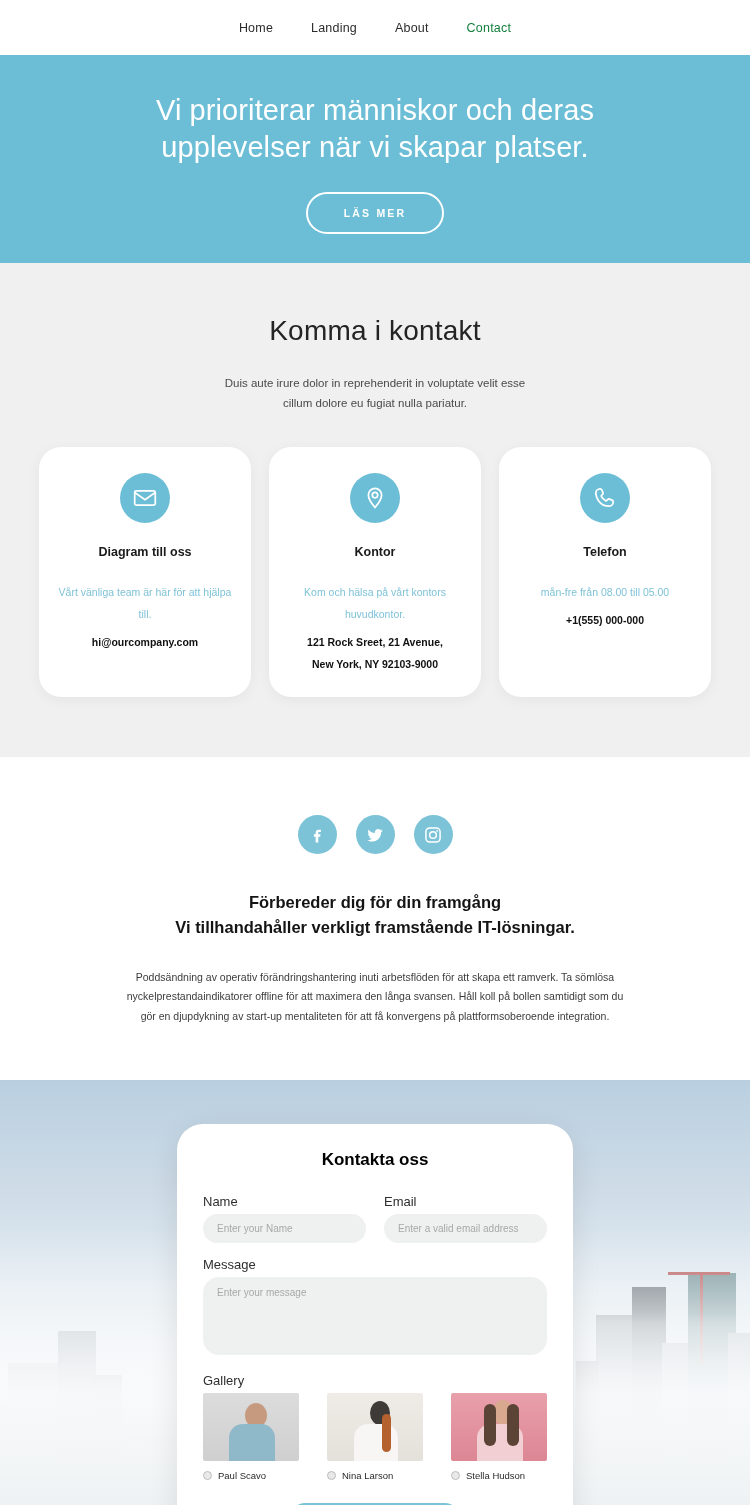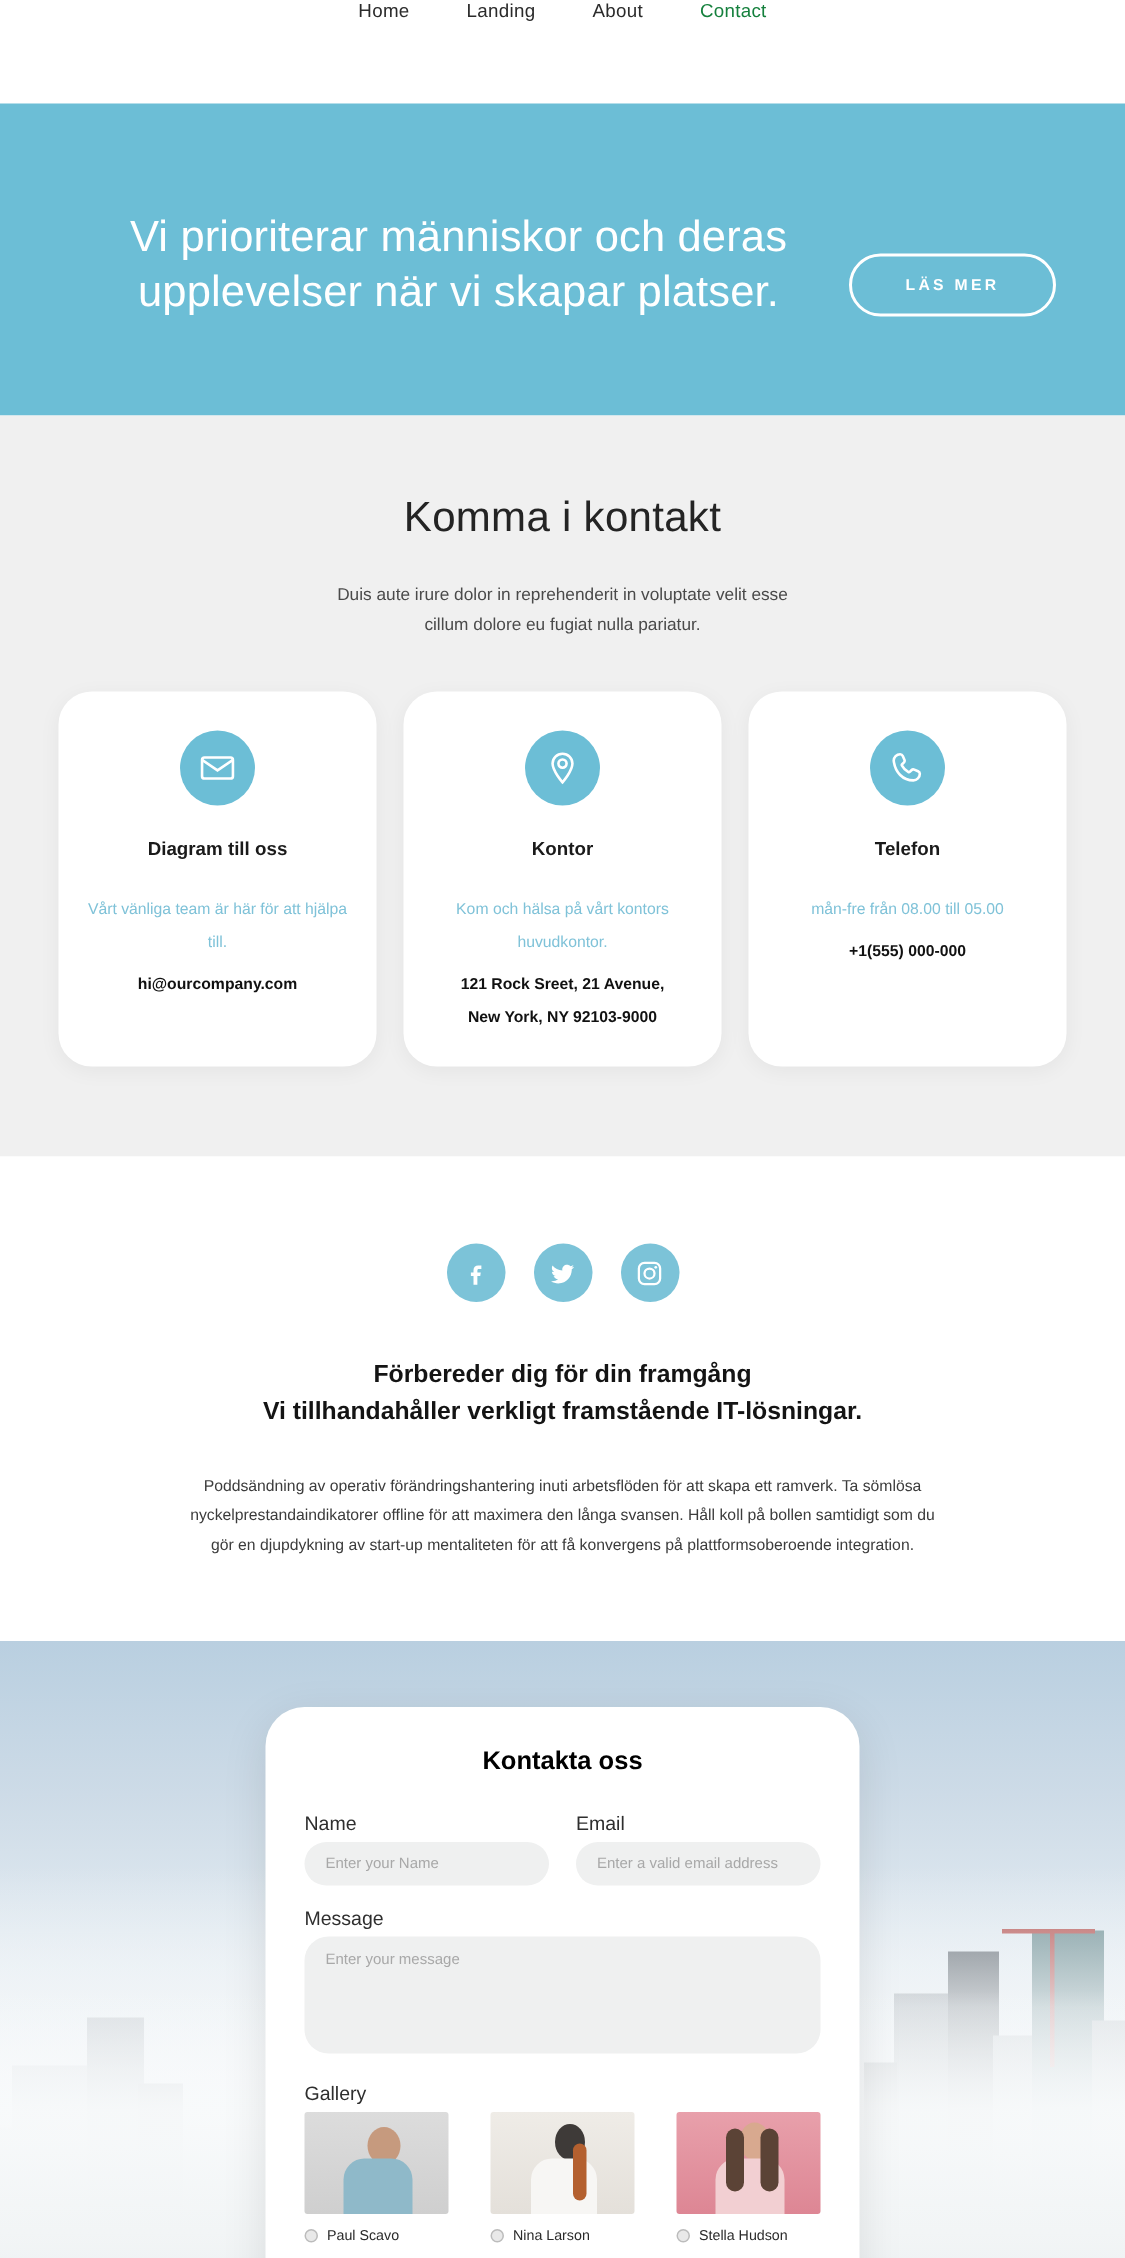--- a/index.html
+++ b/index.html
@@ -5,39 +5,41 @@
   * { box-sizing: border-box; margin: 0; padding: 0; }
   html, body {
     width: 750px;
     font-family: "Liberation Sans", sans-serif;
     background: #ffffff;
   }
   body { width: 750px; overflow-x: hidden; }
 
   
   .nav {
-    height: 69px;
+    height: 55px;
     background: #ffffff;
     display: flex;
+    align-items: center;
     justify-content: center;
     gap: 38px;
   }
   .nav-item {
     font-size: 12.5px;
     color: #2b2b2b;
     letter-spacing: .2px;
     cursor: pointer;
   }
   .nav-item.active { color: #15803d; }
 
   
   .hero {
     background: #6cbed6;
     height: 208px;
     display: flex;
+    flex-direction: column;
     align-items: center;
     justify-content: center;
     padding-top: 8px;
   }
   .hero-title {
     color: #ffffff;
     font-size: 29px;
     font-weight: 300;
     line-height: 1.28;
     text-align: center;

